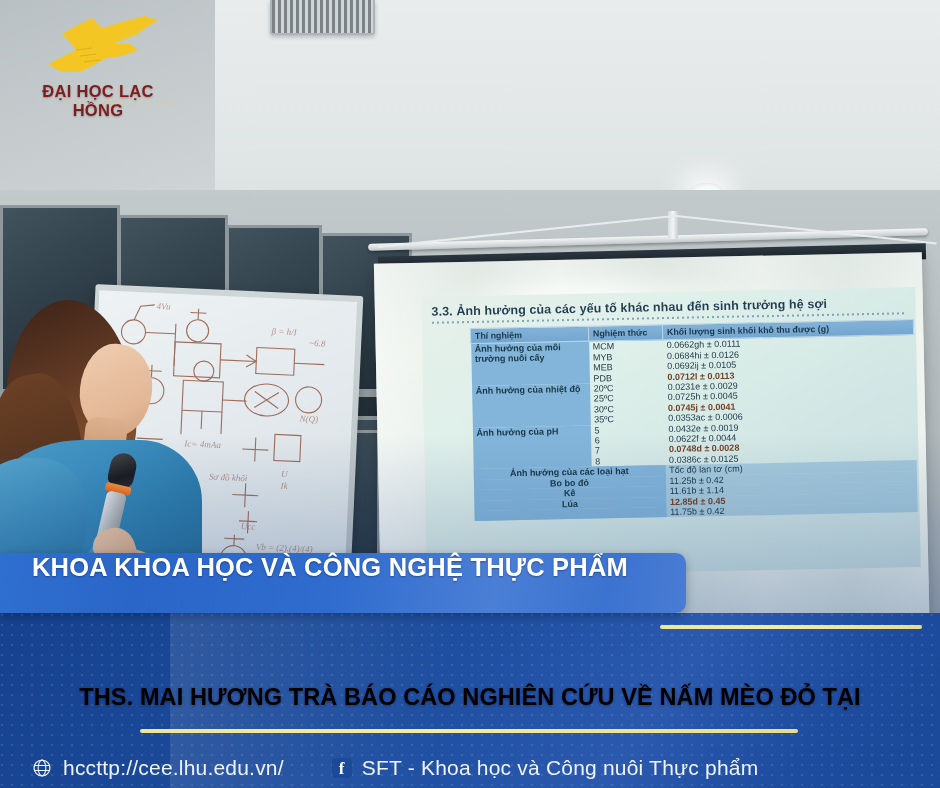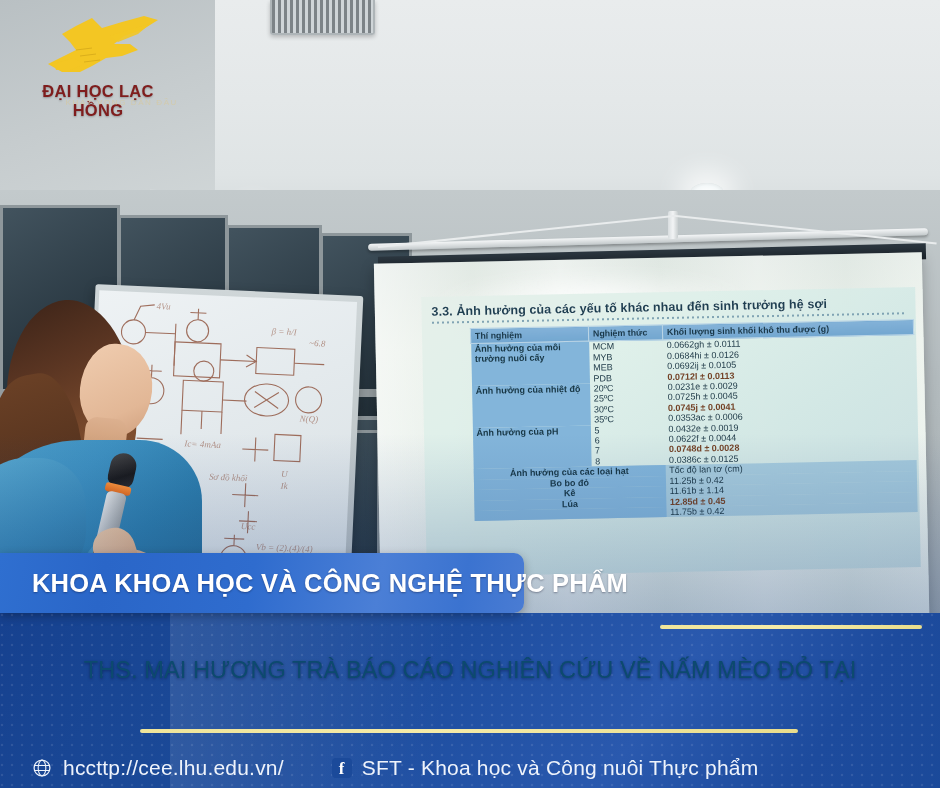--- a/index.html
+++ b/index.html
@@ -214,24 +214,24 @@
 
   
   .photo-tint{
     position:absolute;inset:0;
     background:linear-gradient(180deg,rgba(30,70,140,0) 55%,rgba(24,62,128,.30) 80%,rgba(20,55,120,.55) 100%);
     pointer-events:none;
   }
 
   
   .dept-bar{
-    position:absolute;left:0;top:553px;width:524px;height:60px;
+    position:absolute;left:0;top:553px;width:686px;height:60px;
     background:linear-gradient(100deg,#2f6fd0 0%,#2a66c8 20%,#2f6cce 48%,#4b7fd6 72%,#3b73d0 88%,#4a7cd3 100%);
     border-radius:0 10px 10px 0;
-    display:flex;align-items:center;
+    display:flex;
     box-shadow:0 3px 10px rgba(0,0,0,.28);
   }
   .dept-bar span{
     color:#fff;font-weight:800;font-size:25.5px;letter-spacing:.2px;
     margin-left:32px;white-space:nowrap;
     text-shadow:0 1px 2px rgba(0,0,30,.35);
   }
 
   .bottom-panel{
     position:absolute;left:0;top:613px;width:940px;height:175px;
@@ -249,23 +249,24 @@
     position:absolute;height:4px;border-radius:2px;
     background:linear-gradient(90deg,#efe59a,#f5eba8 45%,#e9dd8c);
   }
   .rule-right{left:660px;top:625px;width:262px;}
   .rule-left{left:140px;top:729px;width:658px;}
 
   .title-block{
     position:absolute;left:0;top:655px;width:940px;text-align:center;
   }
   .title-line{
-    color:#0c4a6e;font-weight:400;font-size:23.5px;letter-spacing:.1px;
+    color:#000000;font-weight:700;font-size:23.5px;letter-spacing:.1px;
     line-height:30px;white-space:nowrap;
     text-shadow:0 1px 3px rgba(0,0,40,.4);
+    margin-top:27px;
   }
 
   .footer{
     position:absolute;left:0;top:748px;width:940px;height:40px;
     display:flex;align-items:center;
   }
   .fitem{display:flex;align-items:center;color:#eef3fb;font-size:21px;letter-spacing:.2px;}
   .fitem.first{margin-left:32px;}
   .fitem.second{margin-left:48px;}
   .globe-icon{width:20px;height:20px;margin-right:11px;flex:none;}

